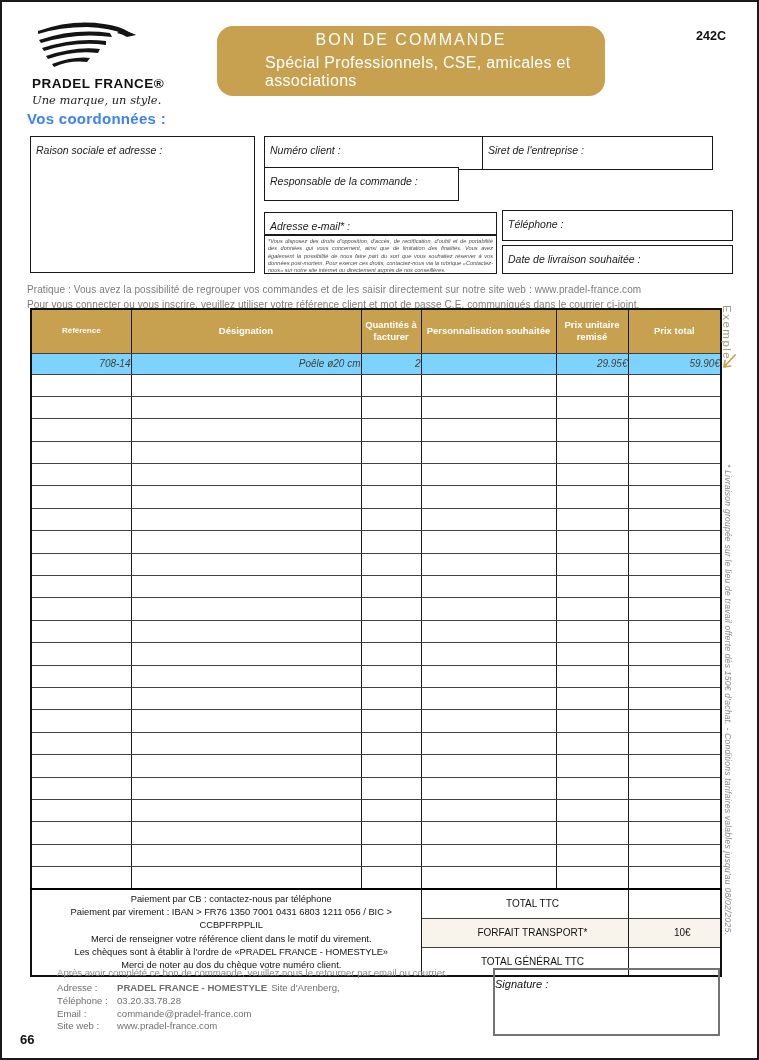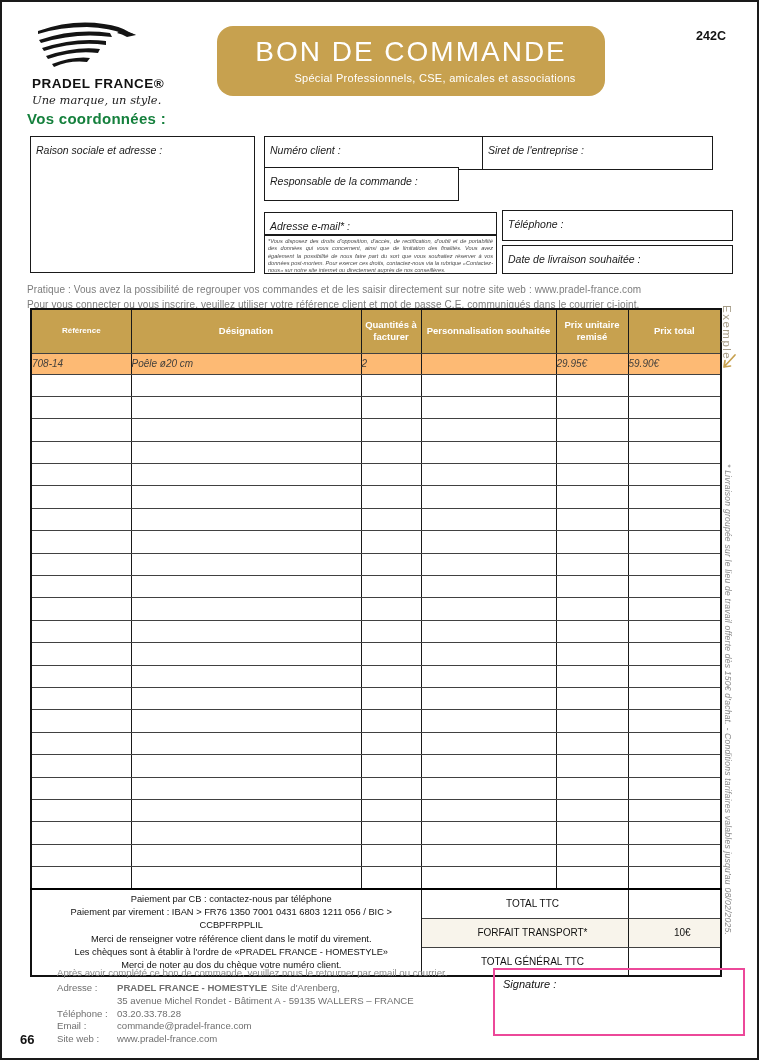--- a/index.html
+++ b/index.html
@@ -18,27 +18,27 @@
   
   .logo-block { position:absolute; left:30px; top:16px; width:170px; }
   .brand-name { font-size:13.5px; font-weight:bold; letter-spacing:0.5px; color:#111; margin-top:2px; }
   .brand-tagline { font-family:"DejaVu Serif", serif; font-style:italic; font-size:11.5px; color:#222; margin-top:2px; }
 
   .banner {
     position:absolute; left:215px; top:24px; width:388px; height:70px;
     background:#C7A14F; border-radius:16px; color:#fff;
     display:flex; flex-direction:column; align-items:center; justify-content:center;
   }
-  .banner-title { font-size:28px; letter-spacing:2px; font-weight:400; line-height:1; }
-  .banner-subtitle { font-size:11px; margin-top:6px; letter-spacing:0.3px;margin-left:48px; }
+  .banner-title { font-size:16px; letter-spacing:2px; font-weight:400; line-height:1; }
+  .banner-subtitle { font-size:16px; margin-top:6px; letter-spacing:0.3px;margin-left:48px; }
 
   .doc-code { position:absolute; right:31px; top:27px; font-size:12.5px; font-weight:bold; color:#111; }
 
   
-  .coords-heading { position:absolute; left:25px; top:108px; color:#15803d; font-weight:bold; font-size:15px; letter-spacing:0.3px; }
+  .coords-heading { position:absolute; left:25px; top:108px; color:#3b82f6; font-weight:bold; font-size:15px; letter-spacing:0.3px; }
 
   .fbox { position:absolute; border:1.5px solid #1a1a1a; background:#fff; padding:3px 5px; }
   .fbox .flabel { font-style:italic; font-size:10.5px; color:#1a1a1a; }
   .box-raison      { left:28px;  top:134px; width:225px; height:137px; }
   .box-numero      { left:262px; top:134px; width:233px; height:34px; }
   .box-responsable { left:262px; top:165px; width:195px; height:34px; }
   .box-email       { left:262px; top:210px; width:233px; height:23px; }
   .box-emailnote   { left:262px; top:233px; width:233px; height:39px; padding:2px 3px; }
   .email-note-text { font-style:italic; font-size:5.6px; line-height:1.3; color:#4a4a4a; text-align:justify; }
   .box-siret       { left:480px; top:134px; width:231px; height:34px; }
@@ -53,21 +53,21 @@
     position:absolute; left:28px; top:306px; width:690px;
     border-collapse:collapse; table-layout:fixed;
     border:2px solid #111;
   }
   .order-table th, .order-table td { border-left:1px solid #1a1a1a; border-right:1px solid #1a1a1a; border-top:1.5px solid #414141; border-bottom:1.5px solid #414141; }
   .order-table thead th {
     height:44px; background:#C7A14F; color:#fff; font-weight:bold;
     font-size:9.5px; text-align:center; vertical-align:middle; line-height:1.25; padding:1px 2px;
   }
   .order-table thead th.th-ref { font-size:8px; }
-  .example-row td { height:21px; background:#fdba74; font-style:italic; font-size:10px; color:#44413c; text-align:left; }
+  .example-row td { height:21px; background:#7dd3fc; font-style:italic; font-size:10px; color:#44413c; text-align:right; }
   .empty-row td { height:22.4px; background:#fff; }
   .order-table tfoot { border-top:2px solid #000; }
   .order-table tfoot td { vertical-align:middle;padding-left:16px; }
   .payment-cell { padding:3px 6px; text-align:center; font-size:9.3px; color:#111; line-height:1.42; }
   .total-label { font-size:10px; color:#111; text-align:center; height:22px; }
   .total-value { font-size:10px; color:#111; text-align:center; font-style:normal; }
   .row-hl td { background:#F8F4EB; }
 
   
   .side-exemple {
@@ -80,21 +80,21 @@
     writing-mode:vertical-rl; font-style:italic; font-size:8.6px; color:#8a8a8a; letter-spacing:0.2px;
   }
 
   
   .return-note { position:absolute; left:55px; top:965px; font-size:9.6px; color:#8a8a8a; }
   .contact-block { position:absolute; left:55px; top:980px; font-size:9.6px; color:#6f6f6f; line-height:1.33; }
   .contact-row { display:flex; }
   .contact-label { width:60px; flex:0 0 60px; }
   .contact-brand { font-weight:bold; margin-right:4px; }
   .contact-brand:empty { margin-right:0; }
-  .signature-box { position:absolute; left:491px; top:966px; width:252px; height:68px; border:2px solid #ec4899; padding:4px 8px; }
+  .signature-box { position:absolute; left:491px; top:966px; width:227px; height:68px; border:2px solid #737373; padding:4px 0; }
   .signature-label { font-style:italic; font-size:11px; color:#111; }
   .page-number { position:absolute; left:18px; top:1030px; font-size:13px; font-weight:bold; color:#111; }
 </style>
 </head>
 <body>
 
 <div class="page">
 
   <div class="logo-block">
     <svg width="106" height="52" viewBox="0 0 106 52">
@@ -397,21 +397,20 @@
 
   <div class="return-note">Après avoir complété ce bon de commande, veuillez nous le retourner par email ou courrier.</div>
 
   <div class="contact-block">
     <div class="contact-row">
       <span class="contact-label">Adresse :</span>
       <span><span class="contact-brand">PRADEL FRANCE - HOMESTYLE</span><span>Site d'Arenberg,</span></span>
     </div>
     <div class="contact-row">
       <span class="contact-label"></span>
-      <span>35 avenue Michel Rondet - Bâtiment A - 59135 WALLERS – FRANCE</span>
     </div>
     <div class="contact-row">
       <span class="contact-label">Téléphone :</span>
       <span>03.20.33.78.28</span>
     </div>
     <div class="contact-row">
       <span class="contact-label">Email :</span>
       <span>commande@pradel-france.com</span>
     </div>
     <div class="contact-row">

